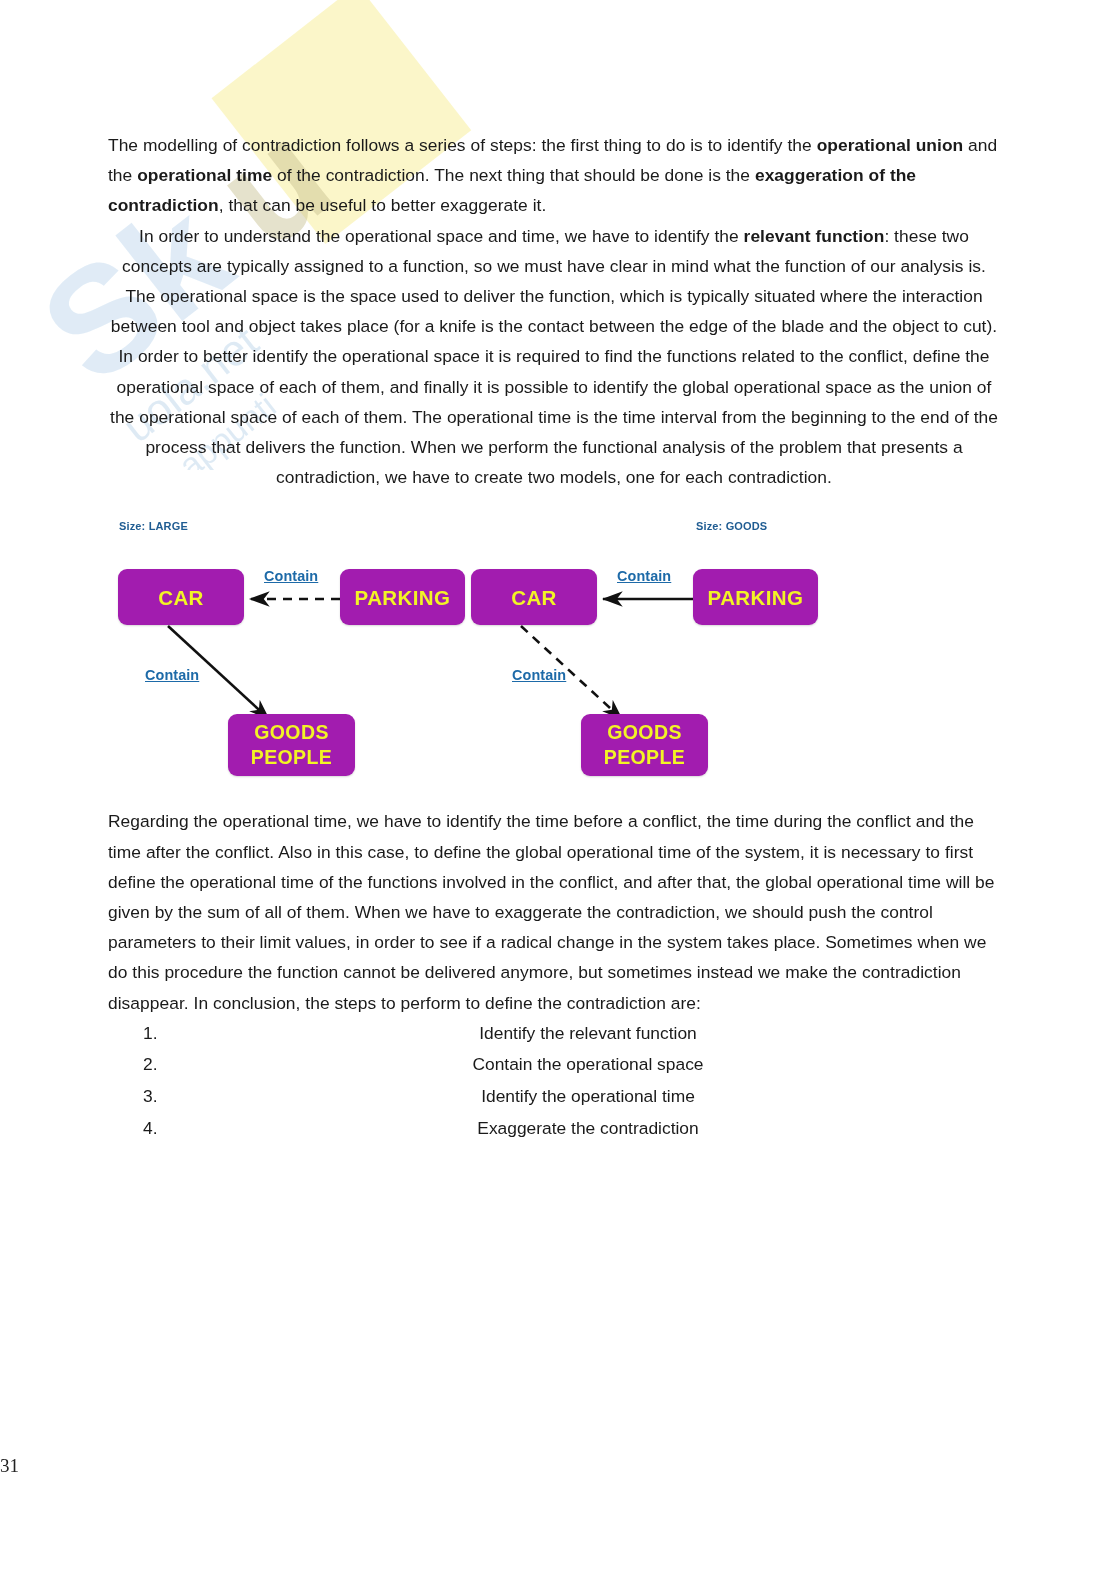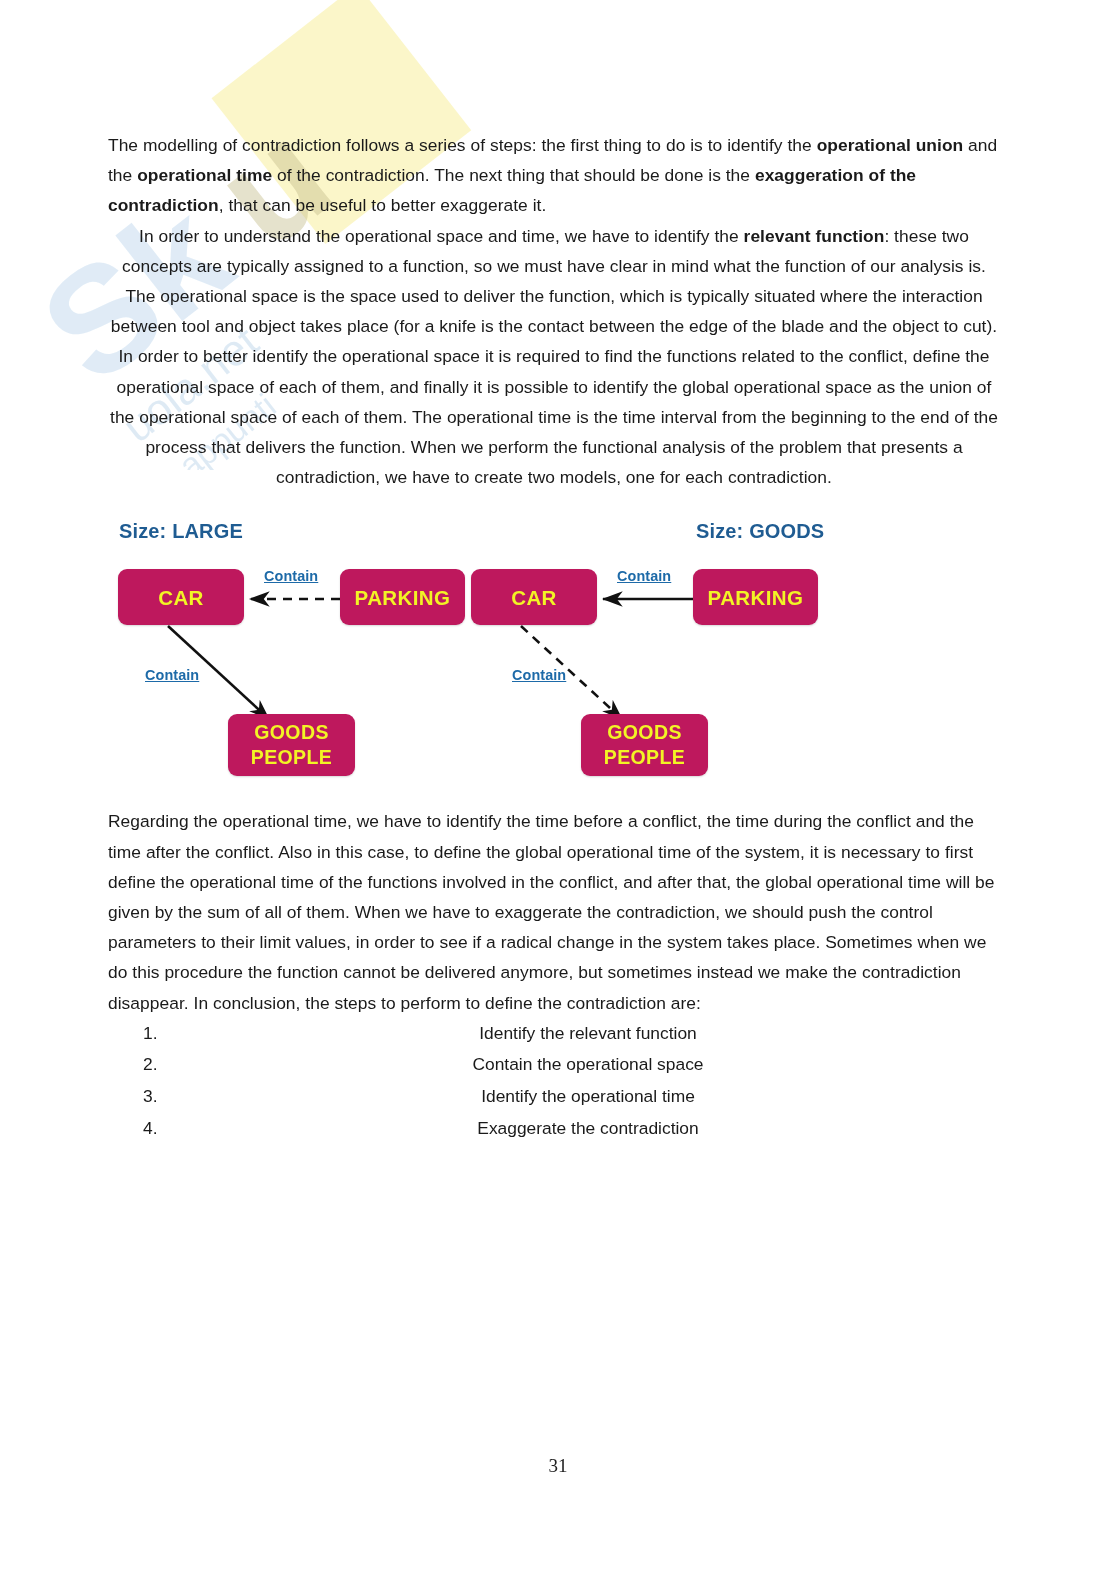--- a/index.html
+++ b/index.html
@@ -56,21 +56,21 @@
     position: relative;
     width: 892px;
     height: 268px;
     margin-top: 22px;
     z-index: 2;
   }
   .diagram svg { position: absolute; left: 0; top: 0; }
 
   .dbox {
     position: absolute;
-    background: #be185d;
+    background: #a21caf;
     border-radius: 9px;
     color: #F2F425;
     font-weight: bold;
     font-size: 20.5px;
     display: flex;
     flex-direction: column;
     align-items: center;
     justify-content: center;
     line-height: 1.32;
     letter-spacing: 0.4px;
@@ -86,21 +86,21 @@
     font-size: 14.4px;
     letter-spacing: 0.1px;
     white-space: nowrap;
     z-index: 3;
     text-decoration: underline;
   }
   .sizelabel {
     position: absolute;
     color: #1F5C92;
     font-weight: bold;
-    font-size: 20px;
+    font-size: 11px;
     letter-spacing: 0.15px;
     white-space: nowrap;
     z-index: 3;
   }
 
   
   .steps {
     margin: 0;
     padding: 0 0 0 68px;
     list-style: none;
@@ -123,21 +123,21 @@
     width: 26px;
     text-align: left;
   }
 
   
   .pagenum {
     position: absolute;
     left: 0;
     right: 0;
     top: 1455px;
-    text-align: center;
+    text-align: left;
     font-family: "Liberation Serif", serif;
     font-size: 19px;
     color: #222222;
     z-index: 2;
   }
 </style>
 </head>
 <body>
 
 <div class="page">

